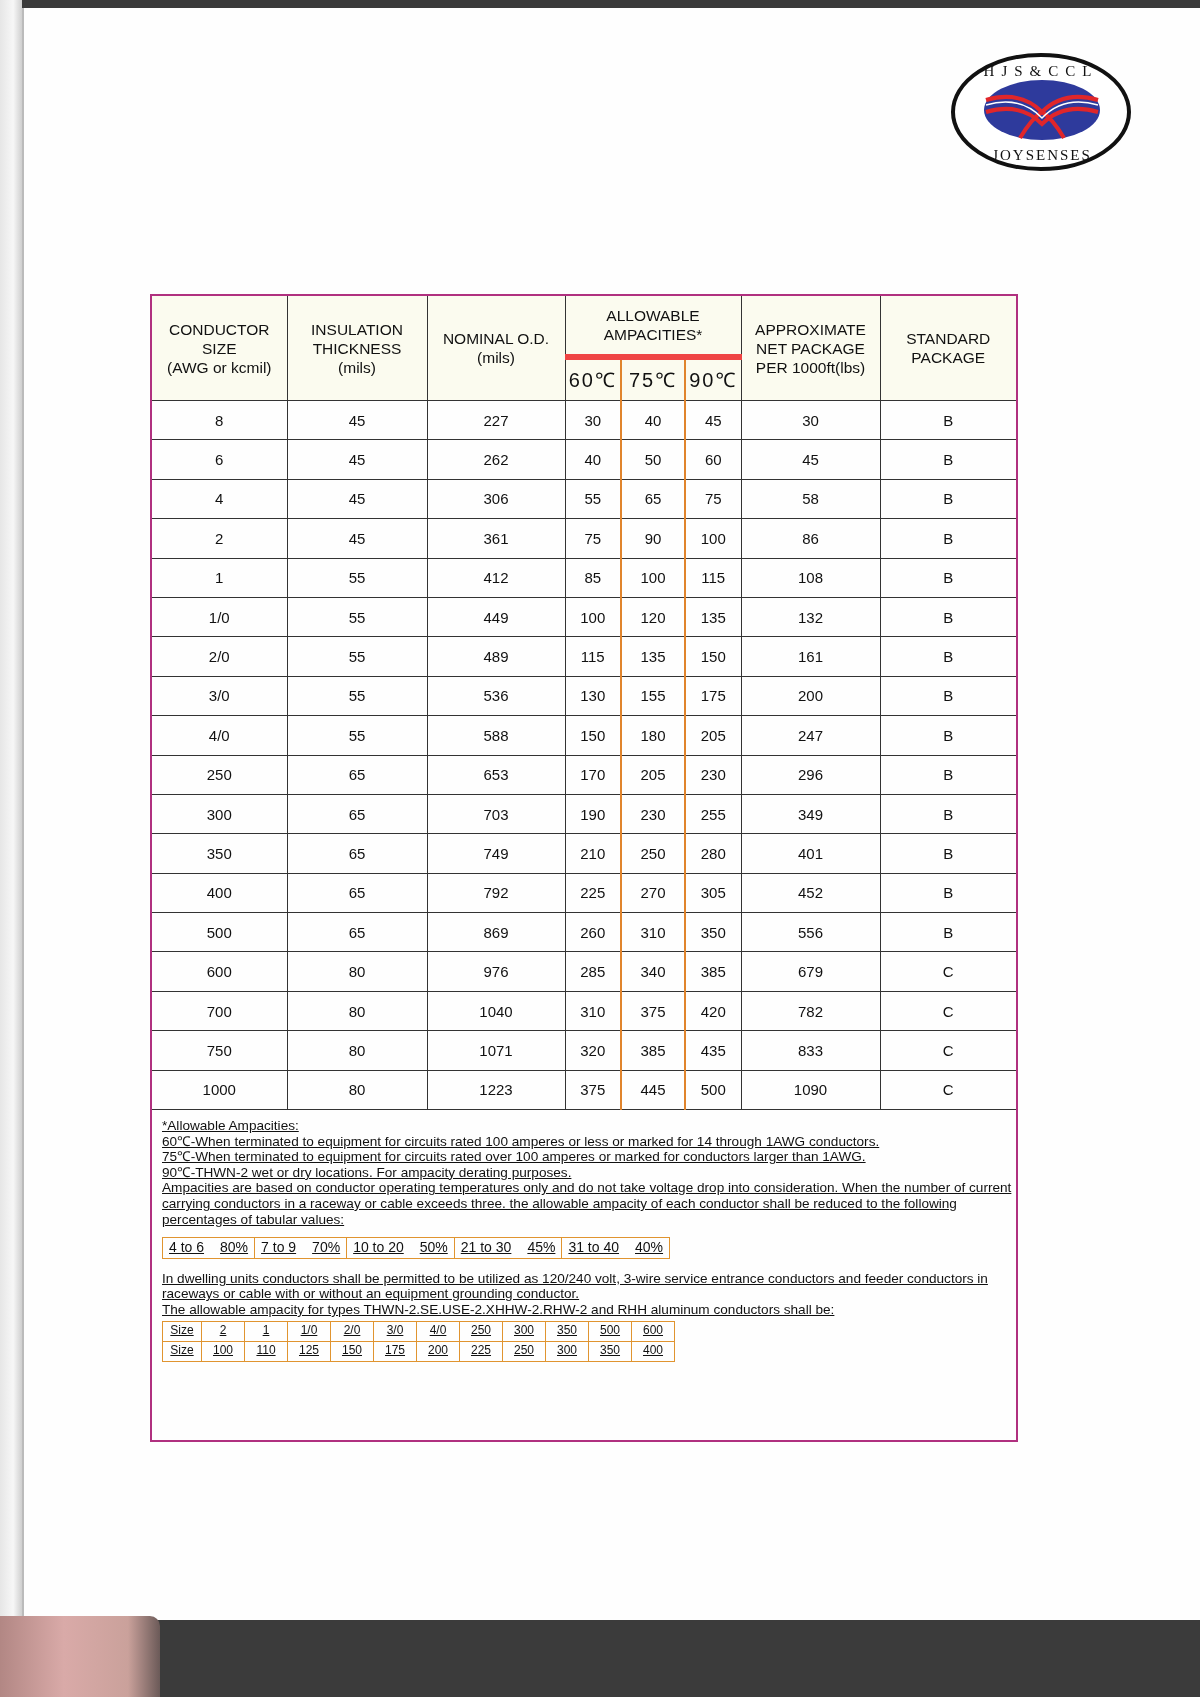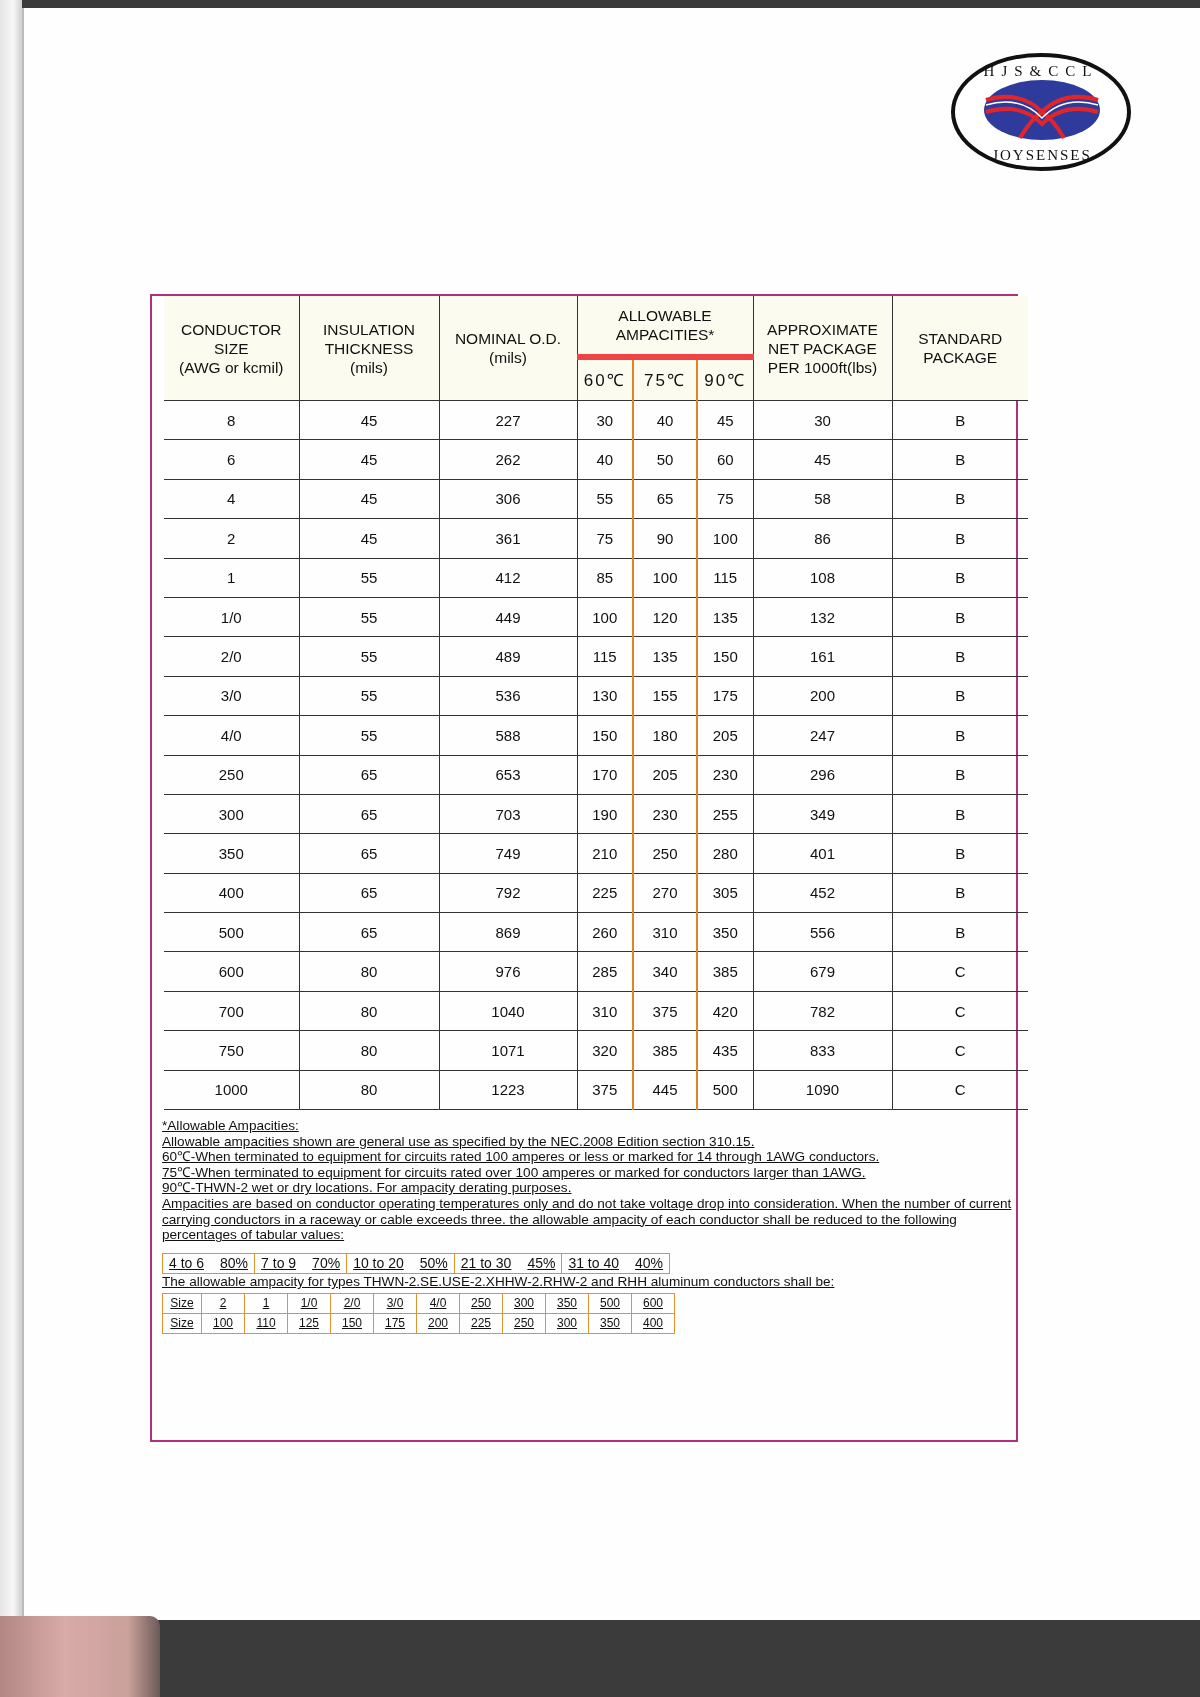--- a/index.html
+++ b/index.html
@@ -31,35 +31,35 @@
   .logo {
     position:absolute; left:950px; top:52px; width:182px; height:120px;
   }
   
   .frame {
     position:absolute; left:150px; top:294px; width:868px; height:1148px;
     border:2px solid #b0307f;
     box-sizing:border-box;
   }
   table.spec {
-    position:absolute; left:12px; top:0; width:864px; border-collapse:collapse;
+    position:absolute; left:0; top:0; width:864px; border-collapse:collapse;
     table-layout:fixed;
     padding-left:44px;
   }
   table.spec th, table.spec td {
     border:1.5px solid #333; text-align:center; font-size:15px;
     padding:0; font-weight:normal;
   }
   table.spec th { background:#fbfbef; font-size:15.5px; line-height:19px; }
   table.spec td { height:38.4px; }
   table.spec tr > :first-child { border-left:none; }
   table.spec tr > :last-child { border-right:none; }
   table.spec thead tr:first-child th { border-top:none; }
   table.spec th.amp-head { border-bottom:6px solid #ef4444; height:58px;text-align:center; }
-  table.spec th.temp { height:40px; font-size:17px; letter-spacing:2px; }
+  table.spec th.temp { height:40px; font-size:20px; letter-spacing:2px; }
   .c75 { border-left:2px solid #e0842c !important; border-right:2px solid #e0842c !important; }
   .notes {
     position:absolute; left:10px; top:822px; width:850px;
     font-size:13.6px; line-height:15.6px;text-decoration:underline;
   }
   .notes p { margin:0; }
   .derate {
     margin:10px 0 0 0; border-collapse:collapse;
   }
   .derate td {
@@ -327,38 +327,38 @@
           <td class="c75">445</td>
           <td>500</td>
           <td>1090</td>
           <td>C</td>
         </tr>
       </tbody>
   </table>
 
   <div class="notes">
     <p>*Allowable Ampacities:</p>
-    <p>Allowable ampacities shown are general use as specified by the NEC.2008 Edition section 310.15.</p>
     <p>60℃-When terminated to equipment for circuits rated 100 amperes or less or marked for 14 through 1AWG conductors.</p>
     <p>75℃-When terminated to equipment for circuits rated over 100 amperes or marked for conductors larger than 1AWG.</p>
     <p>90℃-THWN-2 wet or dry locations. For ampacity derating purposes.</p>
     <p>Ampacities are based on conductor operating temperatures only and do not take voltage drop into consideration. When the number of current carrying conductors in a raceway or cable exceeds three. the allowable ampacity of each conductor shall be reduced to the following percentages of tabular values:</p>
 
     <table class="derate">
       <tbody>
           <tr id="derate-row">
             <td><span>4 to 6</span><span class="pct">80%</span></td>
             <td><span>7 to 9</span><span class="pct">70%</span></td>
             <td><span>10 to 20</span><span class="pct">50%</span></td>
             <td><span>21 to 30</span><span class="pct">45%</span></td>
             <td><span>31 to 40</span><span class="pct">40%</span></td>
           </tr>
     </tbody>
       </table>
 
+    <p class="para2">In dwelling units conductors shall be permitted to be utilized as 120/240 volt, 3-wire service entrance conductors and feeder conductors in raceways or cable with or without an equipment grounding conductor.</p>
     <p>The allowable ampacity for types THWN-2.SE.USE-2.XHHW-2.RHW-2 and RHH aluminum conductors shall be:</p>
 
     <table class="al">
       <tbody>
           <tr id="al-size-row">
             <td class="lbl">Size</td>
             <td>2</td>
             <td>1</td>
             <td>1/0</td>
             <td>2/0</td>

